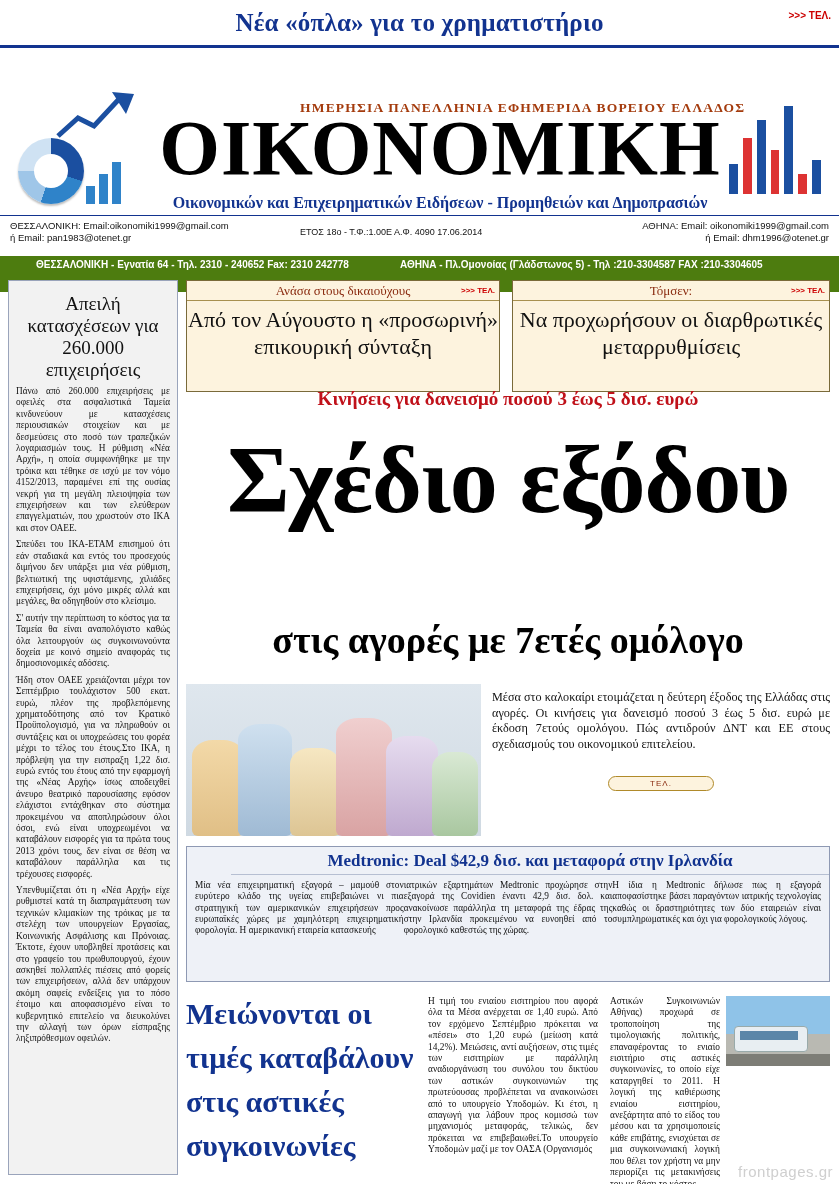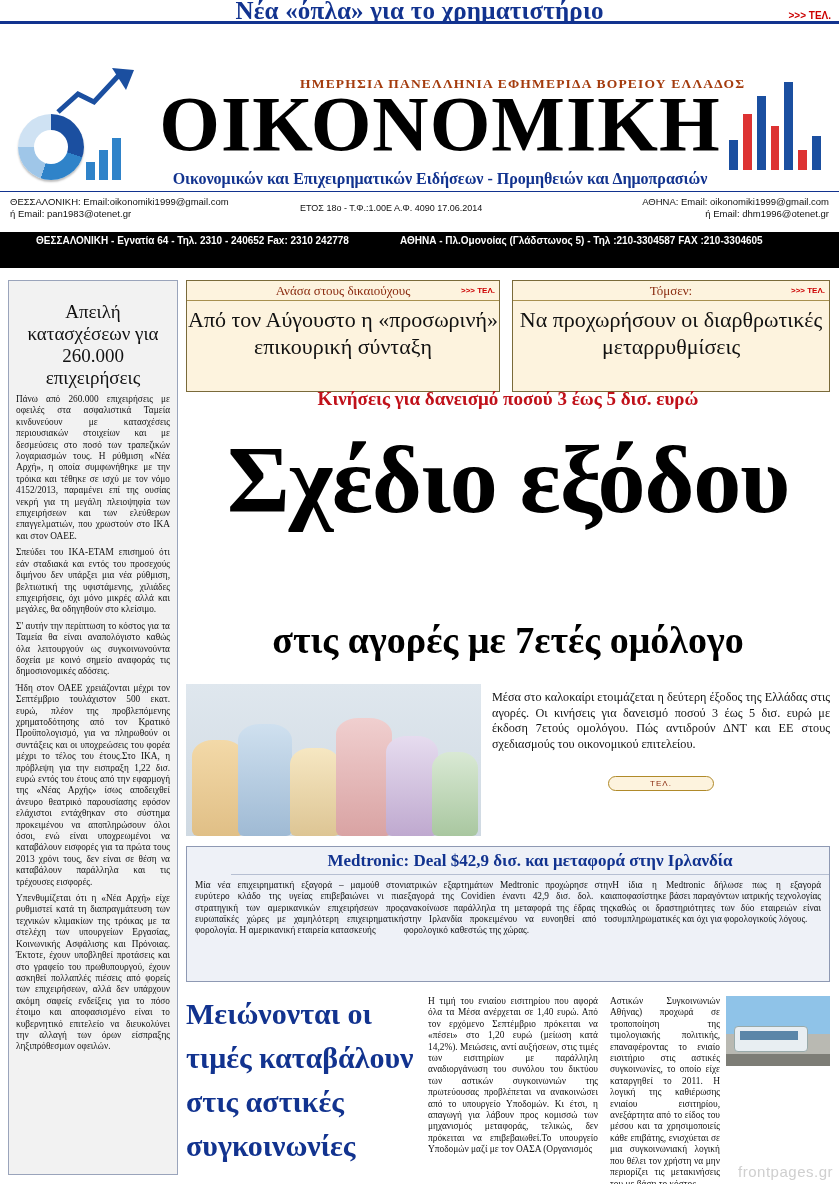--- a/index.html
+++ b/index.html
@@ -9,21 +9,21 @@
     background: #ffffff;
     font-family: "Liberation Serif", serif;
     color: #111;
     position: relative;
     overflow: hidden;
   }
   .page { width:839px; height:1184px; position:relative; background:#fff; }
 
   
   .top-banner {
-    height: 24px;
+    height: 48px;
     background: #fff;
     border-bottom: 3px solid #12338f;
     display: flex;
     align-items: center;
     justify-content: center;
     position: relative;
   }
   .top-banner .bnr-text {
     font-family: "Liberation Serif", serif;
     font-size: 25px;
@@ -88,34 +88,34 @@
     padding: 4px 10px 2px 10px;
     line-height: 12px;
     position: relative;
     height: 40px;
   }
   .cs-left { position:absolute; left:10px; top:4px; }
   .cs-mid { position:absolute; left: 300px; top: 10px; font-size:9px; }
   .cs-right { position:absolute; right:10px; top:4px; text-align:right; }
 
   .addr-strip {
-    background:#000000; color:#fff;
+    background:#4d7c0f; color:#fff;
     font-family:"Liberation Sans", sans-serif;
     font-size: 10px; font-weight:bold;
     height: 36px; line-height:18px;
     padding: 0 10px;
     position: relative;
   }
   .addr-strip .a-left { position:absolute; left: 36px; top:0; }
   .addr-strip .a-right { position:absolute; left: 400px; top:0; }
 
   
   .col-left {
     position:absolute; left: 8px; top: 280px; width: 170px; height: 895px;
-    border: 1px solid #9aa4bb; background:#f2f2f2; padding: 20px 7px;
+    border: 1px solid #9aa4bb; background:#f2f2f2; padding: 12px 7px;
   }
   .left-head {
     text-align:center; font-size: 19px; line-height: 22px; font-weight: normal;
     font-family:"Liberation Serif", serif; color:#111; margin-bottom:5px;
   }
   .left-body {
     font-size: 9.3px; line-height: 11.4px; text-align: justify;
     font-family:"Liberation Serif", serif; color:#111;
   }
   .left-body p { margin: 0 0 5px 0; }

